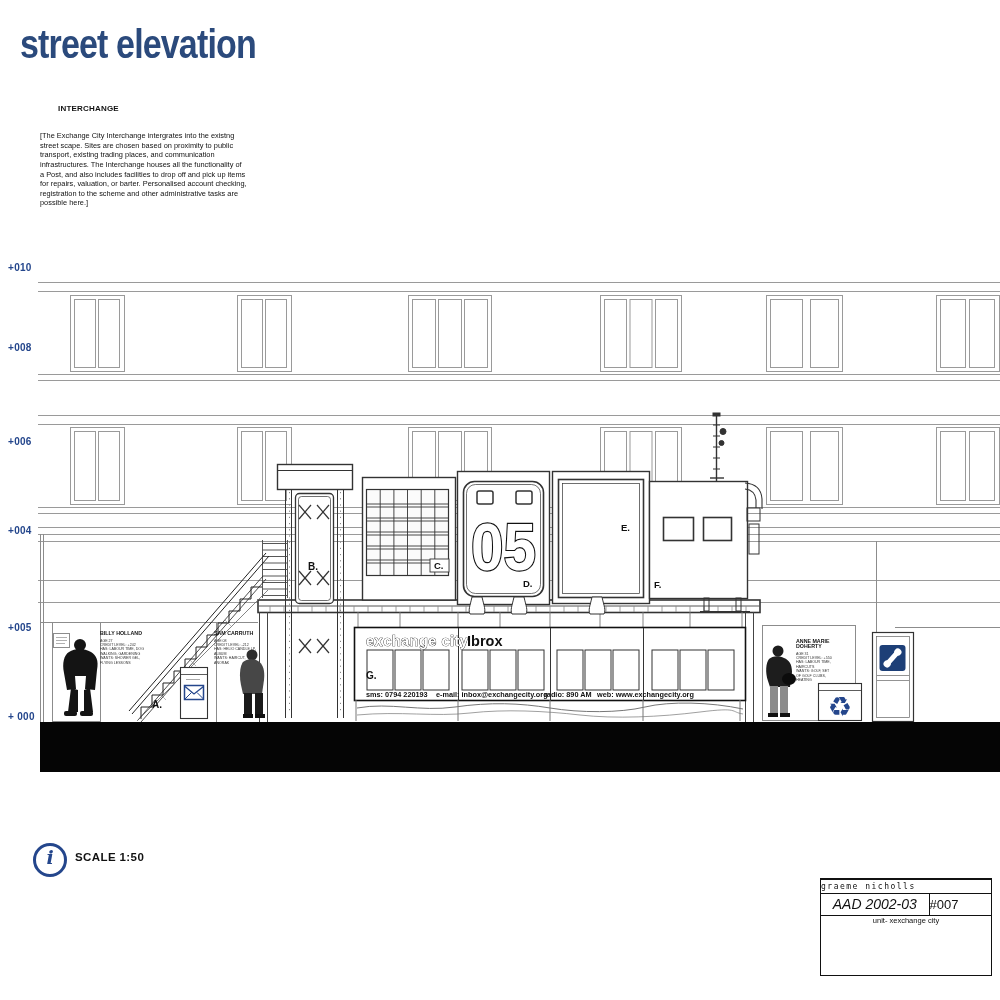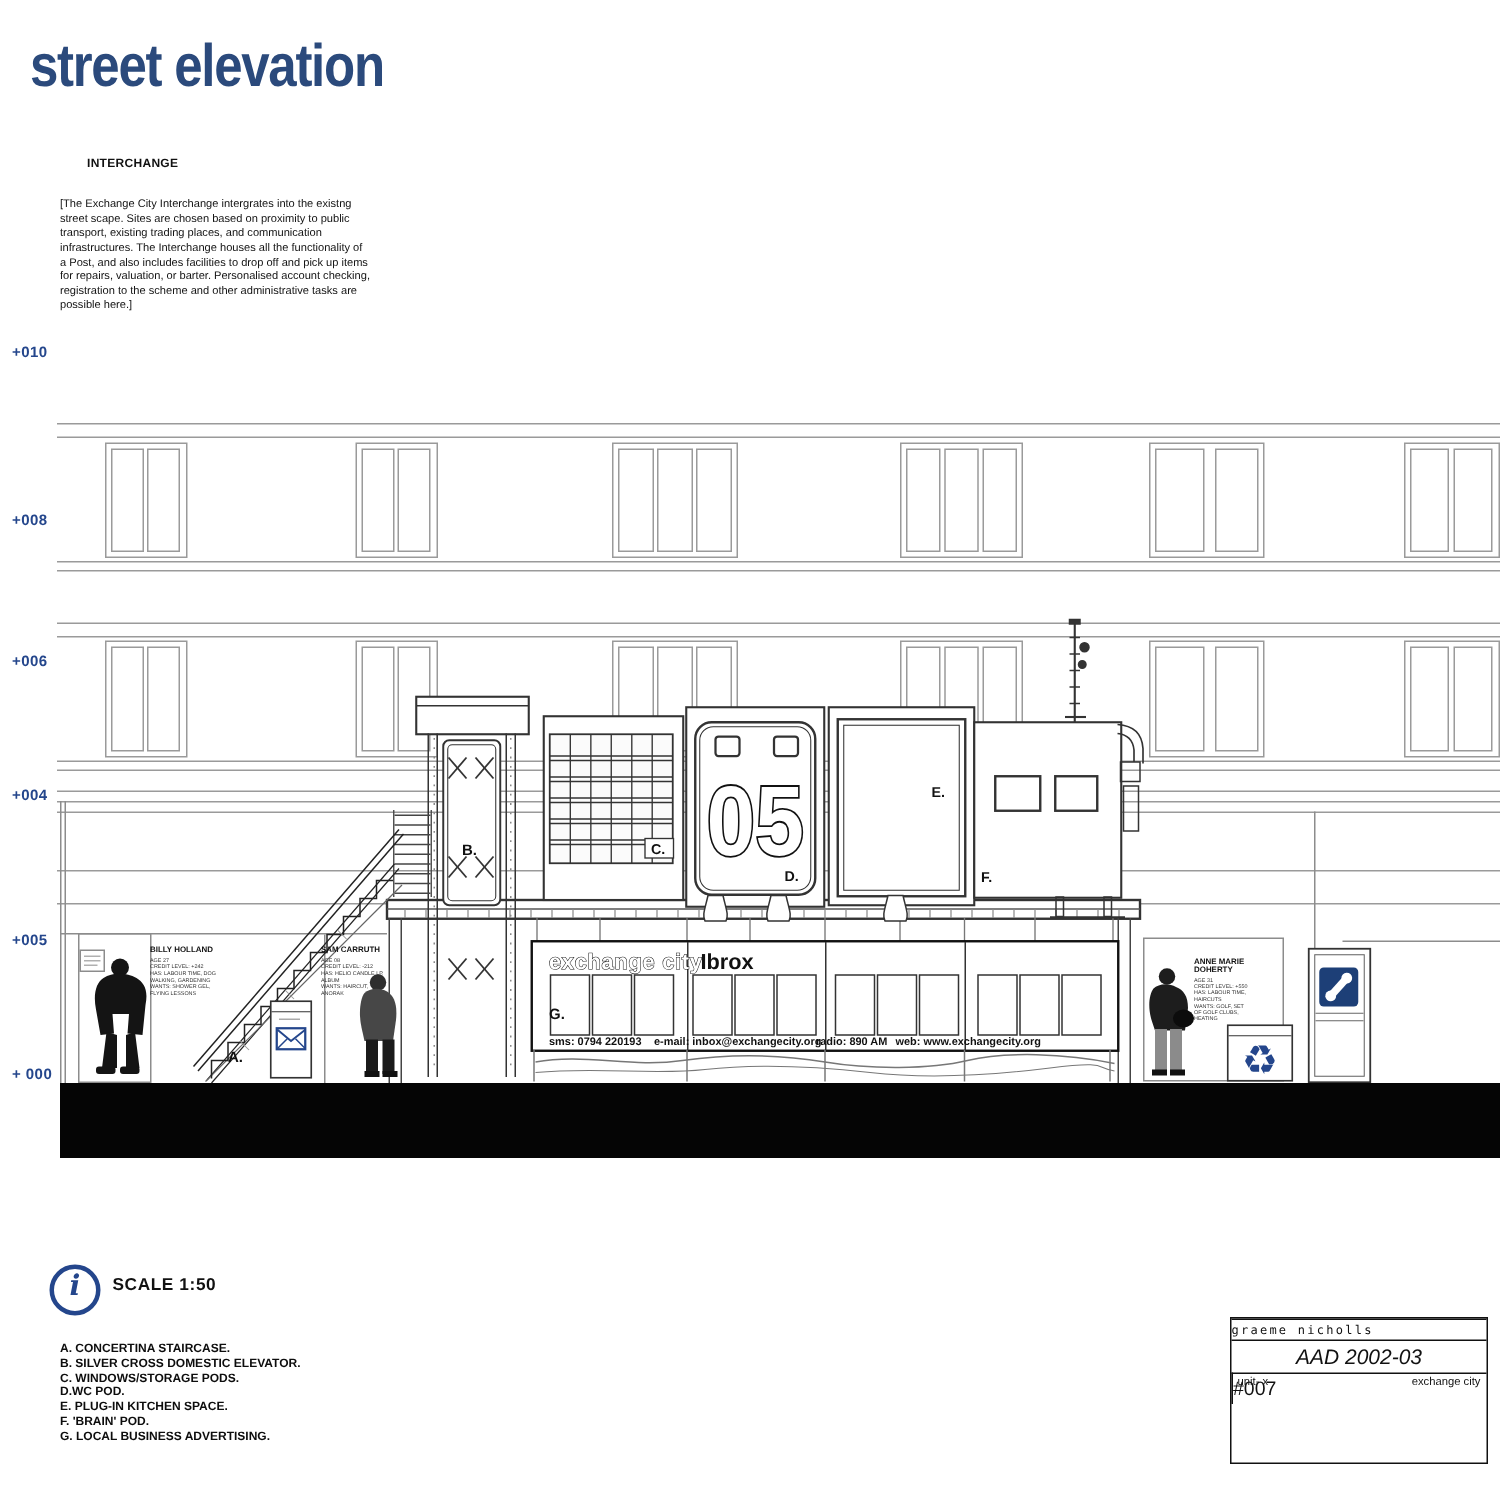--- a/index.html
+++ b/index.html
@@ -22,24 +22,24 @@
               font-weight:700;font-size:19px;color:#24468c;background:#fff;}
   .scale-label{left:75px;top:851px;font-size:11.5px;font-weight:700;letter-spacing:.4px;}
   .legend{left:40px;top:894px;font-size:8px;font-weight:700;line-height:9.8px;color:#0d0d0d;}
   .tblock{left:820px;top:878px;width:170px;height:96px;border:1.6px solid #111;background:#fff;}
   .tb-r1{position:relative;height:50px;}
   .tb-title{text-align:center;font-size:16px;font-weight:700;letter-spacing:.5px;padding-top:6px;}
   .tb-sub{text-align:center;font-size:7px;margin-top:6px;letter-spacing:.3px;}
   .tb-tick{position:absolute;top:17px;width:11px;height:1.4px;background:#111;}
   .tb-r2{border-top:1.3px solid #111;height:13px;text-align:left;font-family:"DejaVu Sans Mono",monospace;
          font-size:8px;line-height:13px;padding-right:5px;letter-spacing:1.5px;}
-  .tb-r3{border-top:1.3px solid #111;height:21px;display:flex;flex-direction:column;}
+  .tb-r3{border-top:1.3px solid #111;height:21px;display:flex;}
   .tb-course{flex:1.75;text-align:center;font-style:italic;font-size:14px;line-height:21px;}
   .tb-sheet{flex:1;border-left:1.3px solid #111;text-align:left;font-size:13px;line-height:21px;}
-  .tb-r4{border-top:1.3px solid #111;height:10px;display:flex;justify-content:space-between;
+  .tb-r4{border-top:1.3px solid #111;height:10px;display:flex;justify-content:center;
          font-size:7.5px;line-height:10px;padding:0 4px;}
 </style>
 </head>
 <body>
 
 <div class="page">
 
   <svg id="drawing" width="1000" height="1000" viewBox="0 0 1000 1000">
 
     <g stroke="#9a9a9a" fill="none" stroke-width="1">
@@ -415,21 +415,21 @@
     <p>[The Exchange City Interchange intergrates into the existng
 street scape. Sites are chosen based on proximity to public
 transport, existing trading places, and communication
 infrastructures. The Interchange houses all the functionality of
 a Post, and also includes facilities to drop off and pick up items
 for repairs, valuation, or barter. Personalised account checking,
 registration to the scheme and other administrative tasks are
 possible here.]</p>
   </div>
 
-  <div class="abs marker" style="top:230px">+010</div>
+  <div class="abs marker" style="top:262px">+010</div>
   <div class="abs marker" style="top:342px">+008</div>
   <div class="abs marker" style="top:436px">+006</div>
   <div class="abs marker" style="top:525px">+004</div>
   <div class="abs marker" style="top:622px">+005</div>
   <div class="abs marker" style="top:711px">+ 000</div>
 
   <div class="abs micro-name" style="left:100px;top:631px">BILLY HOLLAND</div>
   <div class="abs micro" style="left:100px;top:639px">AGE 27
 CREDIT LEVEL: +242
 HAS: LABOUR TIME, DOG
@@ -449,29 +449,20 @@
 CREDIT LEVEL: +550
 HAS: LABOUR TIME,
 HAIRCUTS
 WANTS: GOLF, SET
 OF GOLF CLUBS,
 HEATING</div>
 
   <div class="abs scale-icon">i</div>
   <div class="abs scale-label">SCALE 1:50</div>
 
-  <div class="abs legend">
-    <div>A. CONCERTINA STAIRCASE.</div>
-    <div>B. SILVER CROSS DOMESTIC ELEVATOR.</div>
-    <div>C. WINDOWS/STORAGE PODS.</div>
-    <div>D.WC POD.</div>
-    <div>E. PLUG-IN KITCHEN SPACE.</div>
-    <div>F. 'BRAIN' POD.</div>
-    <div>G. LOCAL BUSINESS ADVERTISING.</div>
-  </div>
 
   <div class="abs tblock">
     <div class="tb-r2">graeme nicholls</div>
     <div class="tb-r3">
       <div class="tb-course">AAD 2002-03</div>
       <div class="tb-sheet">#007</div>
     </div>
     <div class="tb-r4">
       <span>unit- x</span>
       <span>exchange city</span>

